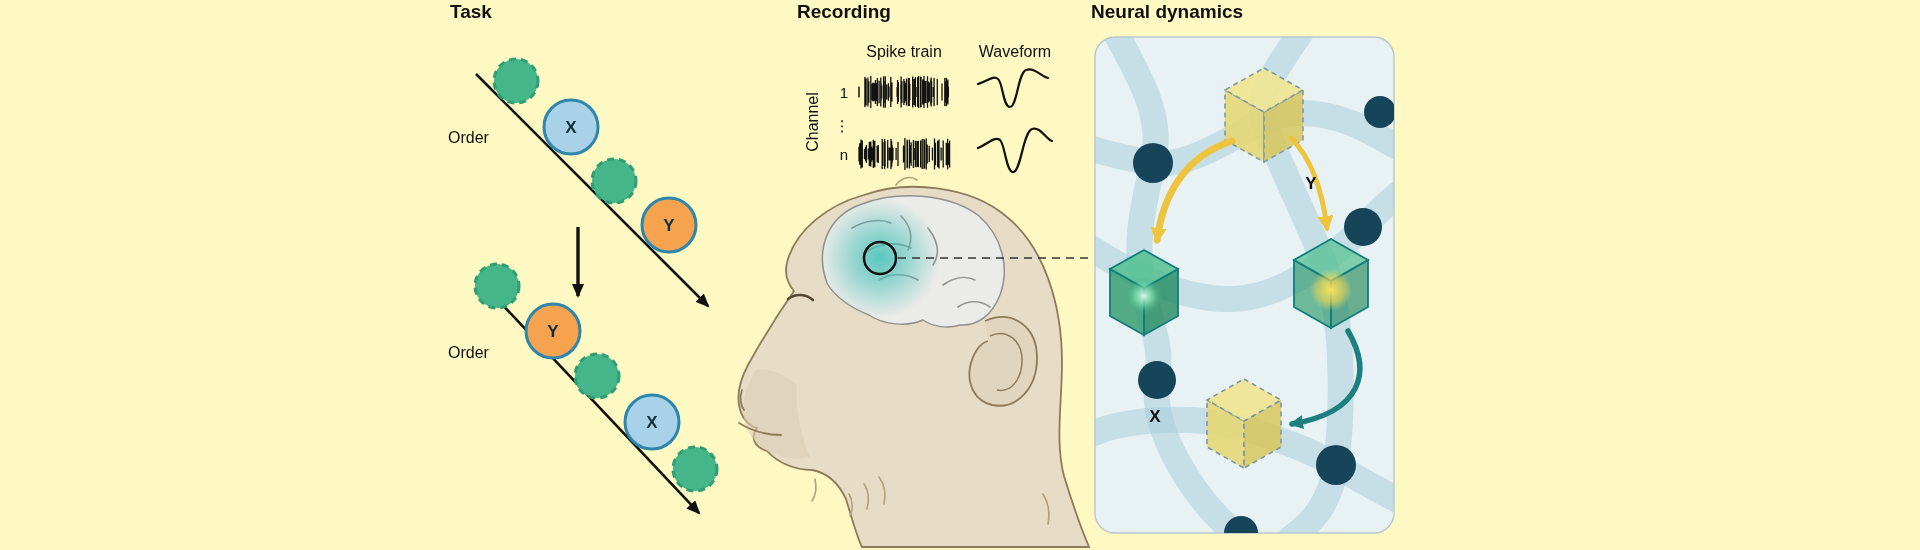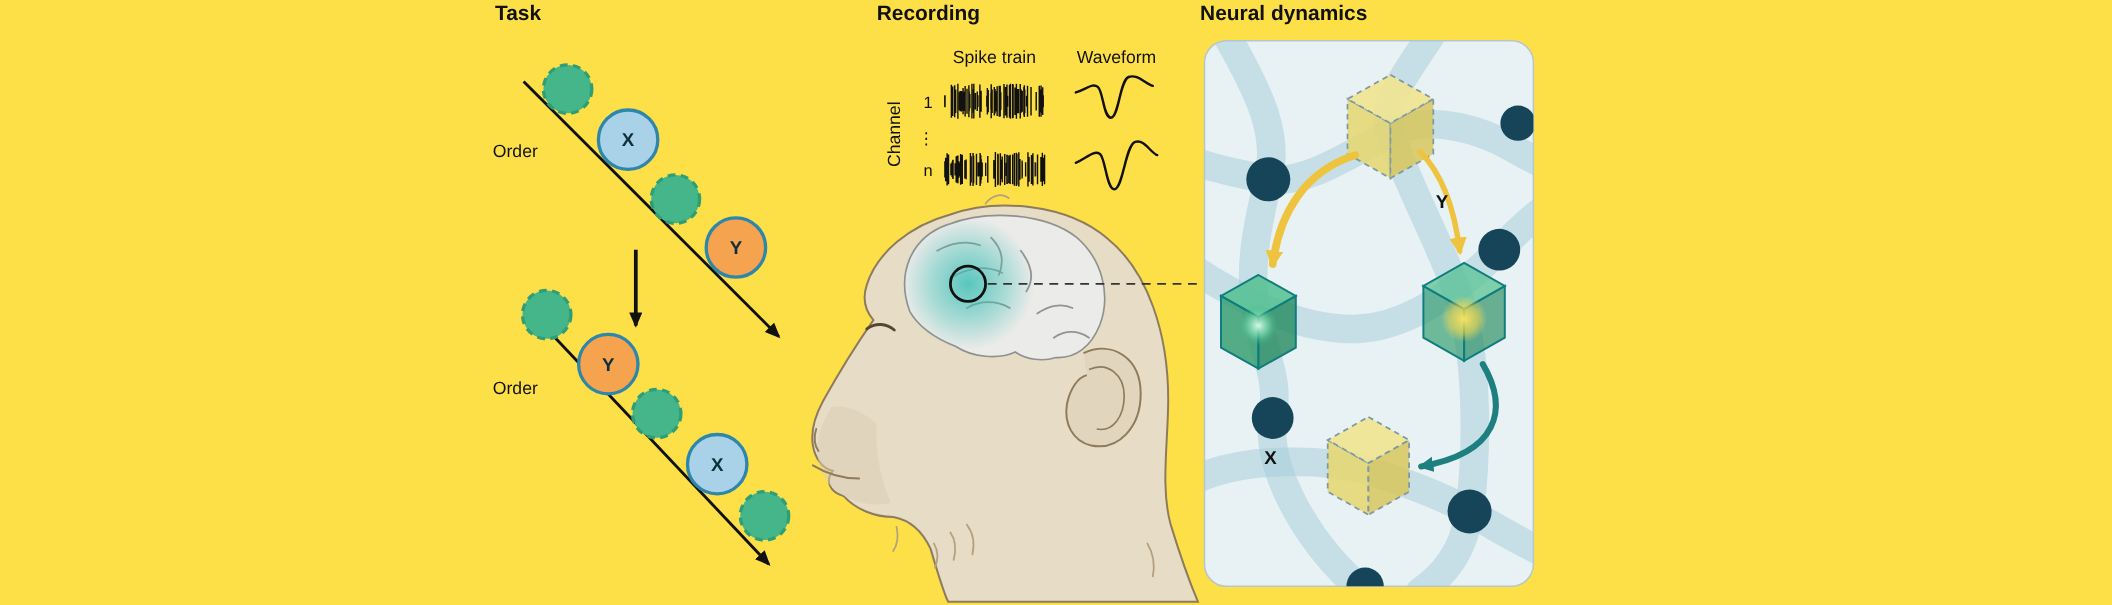--- a/index.html
+++ b/index.html
@@ -1,17 +1,17 @@
 <!DOCTYPE html>
 <html><head>
 <meta charset="utf-8">
 <title>Figure</title>
 <style>
   html,body{margin:0;padding:0;background:#fff;}
-  .canvas{position:relative;width:1920px;height:550px;background:#fde047;overflow:hidden;
+  .canvas{position:relative;width:1920px;height:550px;background:#fef9c3;overflow:hidden;
           font-family:"Liberation Sans",sans-serif;}
   svg{position:absolute;left:0;top:0;}
   text{font-family:"Liberation Sans",sans-serif;}
   .title{font-size:19px;font-weight:bold;fill:#111;}
   .lbl{font-size:16px;fill:#111;}
   .small{font-size:15px;fill:#111;}
   .item{font-size:17px;font-weight:bold;fill:#0e2f3c;text-anchor:middle;}
   .pl{font-size:17px;font-weight:bold;fill:#111;text-anchor:middle;}
   .taskarrow{fill:none;stroke:#111;stroke-width:2.6;}
   .ribbon{fill:none;stroke-width:26;stroke-linecap:round;stroke-opacity:.5;}

